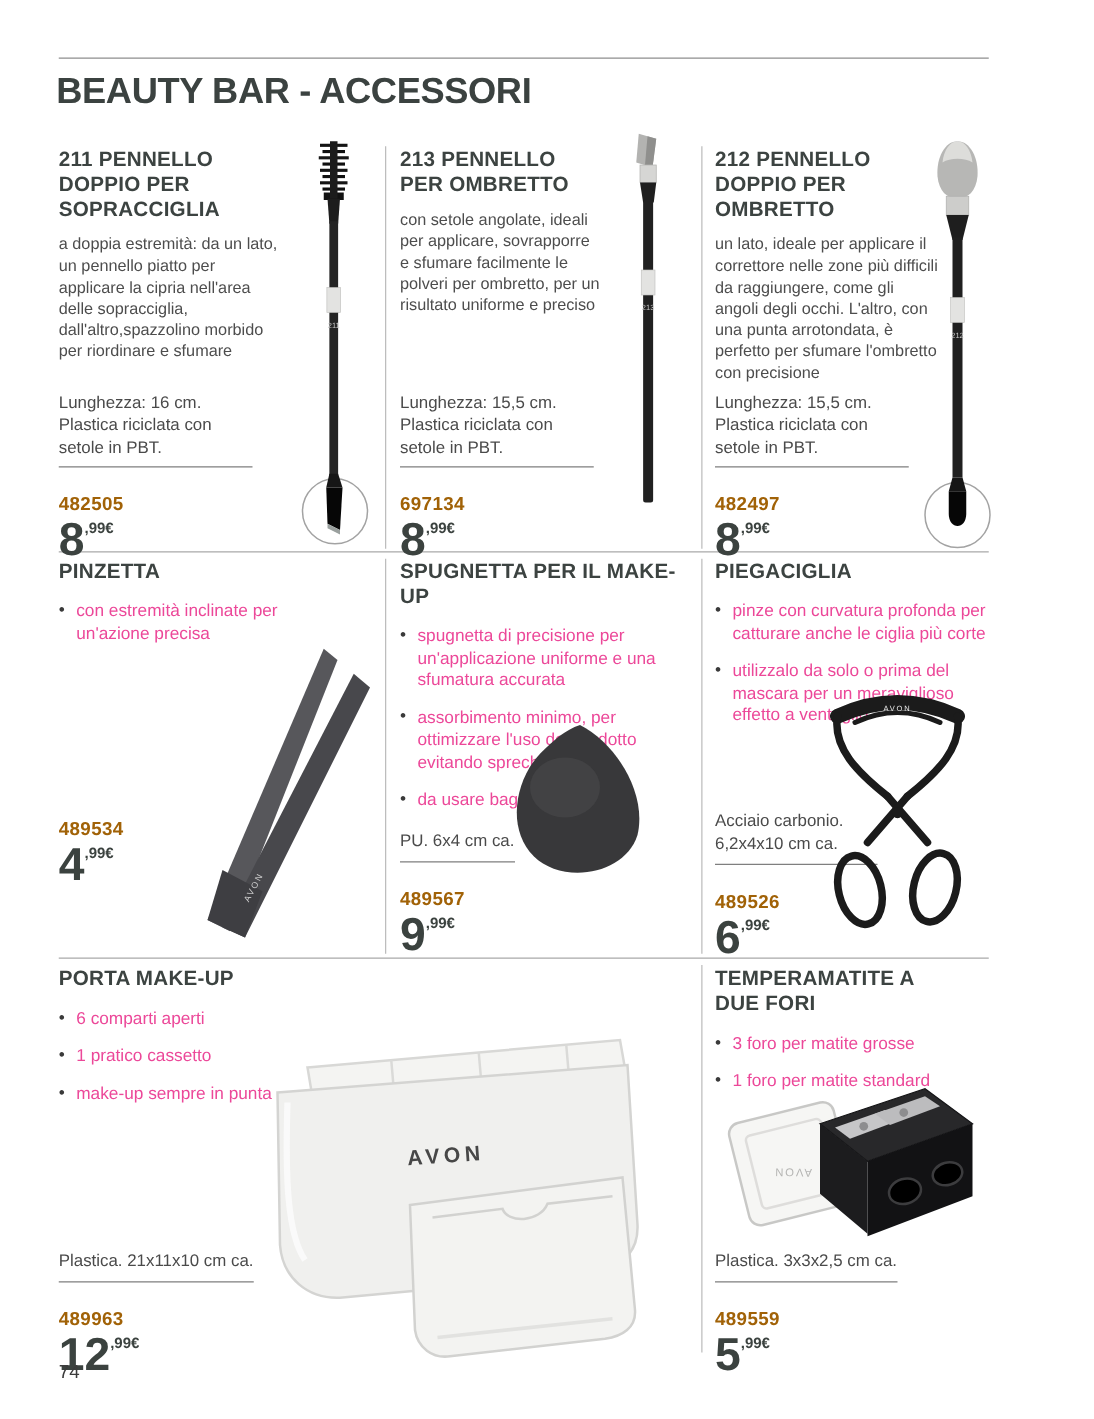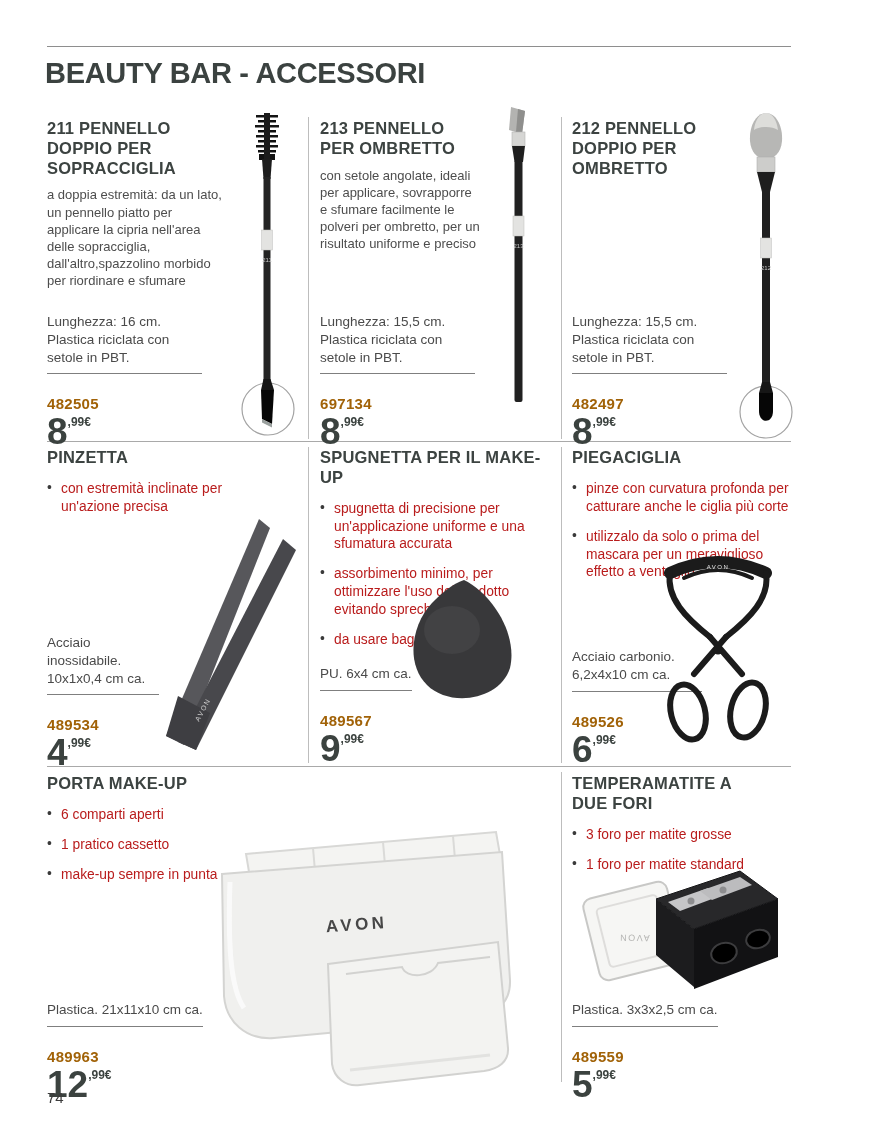--- a/index.html
+++ b/index.html
@@ -19,21 +19,21 @@
 
   .cell { position:absolute; }
   .cell h3 {
     font-size:16.5px; font-weight:bold; color:#3c4341;
     line-height:1.2; letter-spacing:0.2px; margin-bottom:8px;
   }
   .desc { font-size:13px; line-height:1.32; color:#4d4d4d; }
   ul.bullets { list-style:none; margin-top:2px; }
   ul.bullets li {
     position:relative; padding-left:14px; margin-bottom:7px;
-    font-size:13.8px; line-height:1.3; color:#b91c1c;margin-top:12px;
+    font-size:13.8px; line-height:1.3; color:#ec4899;margin-top:12px;
   }
   ul.bullets li::before { content:"•"; position:absolute; left:0; top:-1px; color:#3a3a3a; }
 
   .buy { position:absolute; }
   .specs {
     display:inline-block; font-size:13.5px; line-height:1.32; color:#4a4a4a;
     border-bottom:1.5px solid #7f7f7f; padding-bottom:7px;
   }
   .code { font-size:15px; font-weight:bold; color:#a16207; margin-top:21px; letter-spacing:0.3px; }
   .price { display:flex; align-items:flex-start; line-height:0.9; margin-top:3px; color:#3b423f; }
@@ -109,20 +109,21 @@
     <polygon points="22,5 29,7 26,30 20,28" fill="#8f8f8d"></polygon>
     <rect x="16" y="28" width="13" height="14" fill="#d6d6d4" stroke="#b4b4b2" stroke-width="0.6"></rect>
     <polygon points="16,42 29,42 27,58 18.5,58" fill="#1f1f1f"></polygon>
     <rect x="18.5" y="56" width="8" height="242" rx="2" fill="#212121"></rect>
     <rect x="17" y="112" width="11" height="20" fill="#e3e3e1" stroke="#bfbfbd" stroke-width="0.5"></rect>
     <text x="22.5" y="144" font-size="6" fill="#c9c9c9" text-anchor="middle" font-family="Liberation Sans, sans-serif">213</text>
   </svg>
 
   <section class="cell" style="left:572px;top:119px;width:180px;">
     <h3>212 PENNELLO DOPPIO PER OMBRETTO</h3>
+    <p class="desc">un lato, ideale per applicare il correttore nelle zone più difficili da raggiungere, come gli angoli degli occhi. L'altro, con una punta arrotondata, è perfetto per sfumare l'ombretto con precisione</p>
   </section>
   <div class="buy" style="left:572px;top:313px;width:155px;">
     <span class="specs">Lunghezza: 15,5 cm. Plastica riciclata con setole in PBT.</span>
     <div class="code">482497</div>
     <div class="price">
         <span class="pi">8</span>
         <span class="pf">,99€</span>
       </div>
   </div>
   <svg class="pimg" style="left:736px;top:110px;" width="60" height="332" viewBox="0 0 60 332">
@@ -138,21 +139,20 @@
     <path d="M23,283 L37,283 L37,301 C37,314 23,314 23,301 Z" fill="#060606"></path>
   </svg>
 
   <section class="cell" style="left:47px;top:448px;width:215px;">
     <h3>PINZETTA</h3>
     <ul class="bullets">
       <li>con estremità inclinate per un'azione precisa</li>
     </ul>
   </section>
   <div class="buy" style="left:47px;top:634px;width:112px;">
-    <span class="specs">Acciaio inossidabile. 10x1x0,4 cm ca.</span>
     <div class="code">489534</div>
     <div class="price">
         <span class="pi">4</span>
         <span class="pf">,99€</span>
       </div>
   </div>
   <svg class="pimg" style="left:158px;top:498px;" width="150" height="258" viewBox="0 0 150 258">
     <polygon points="8,238 26,247 112,30 101,21" fill="#57575b"></polygon>
     <polygon points="20,244 38,252 138,52 125,41" fill="#48484c"></polygon>
     <polygon points="8,238 38,252 52,215 20,198" fill="#3e3e42"></polygon>

